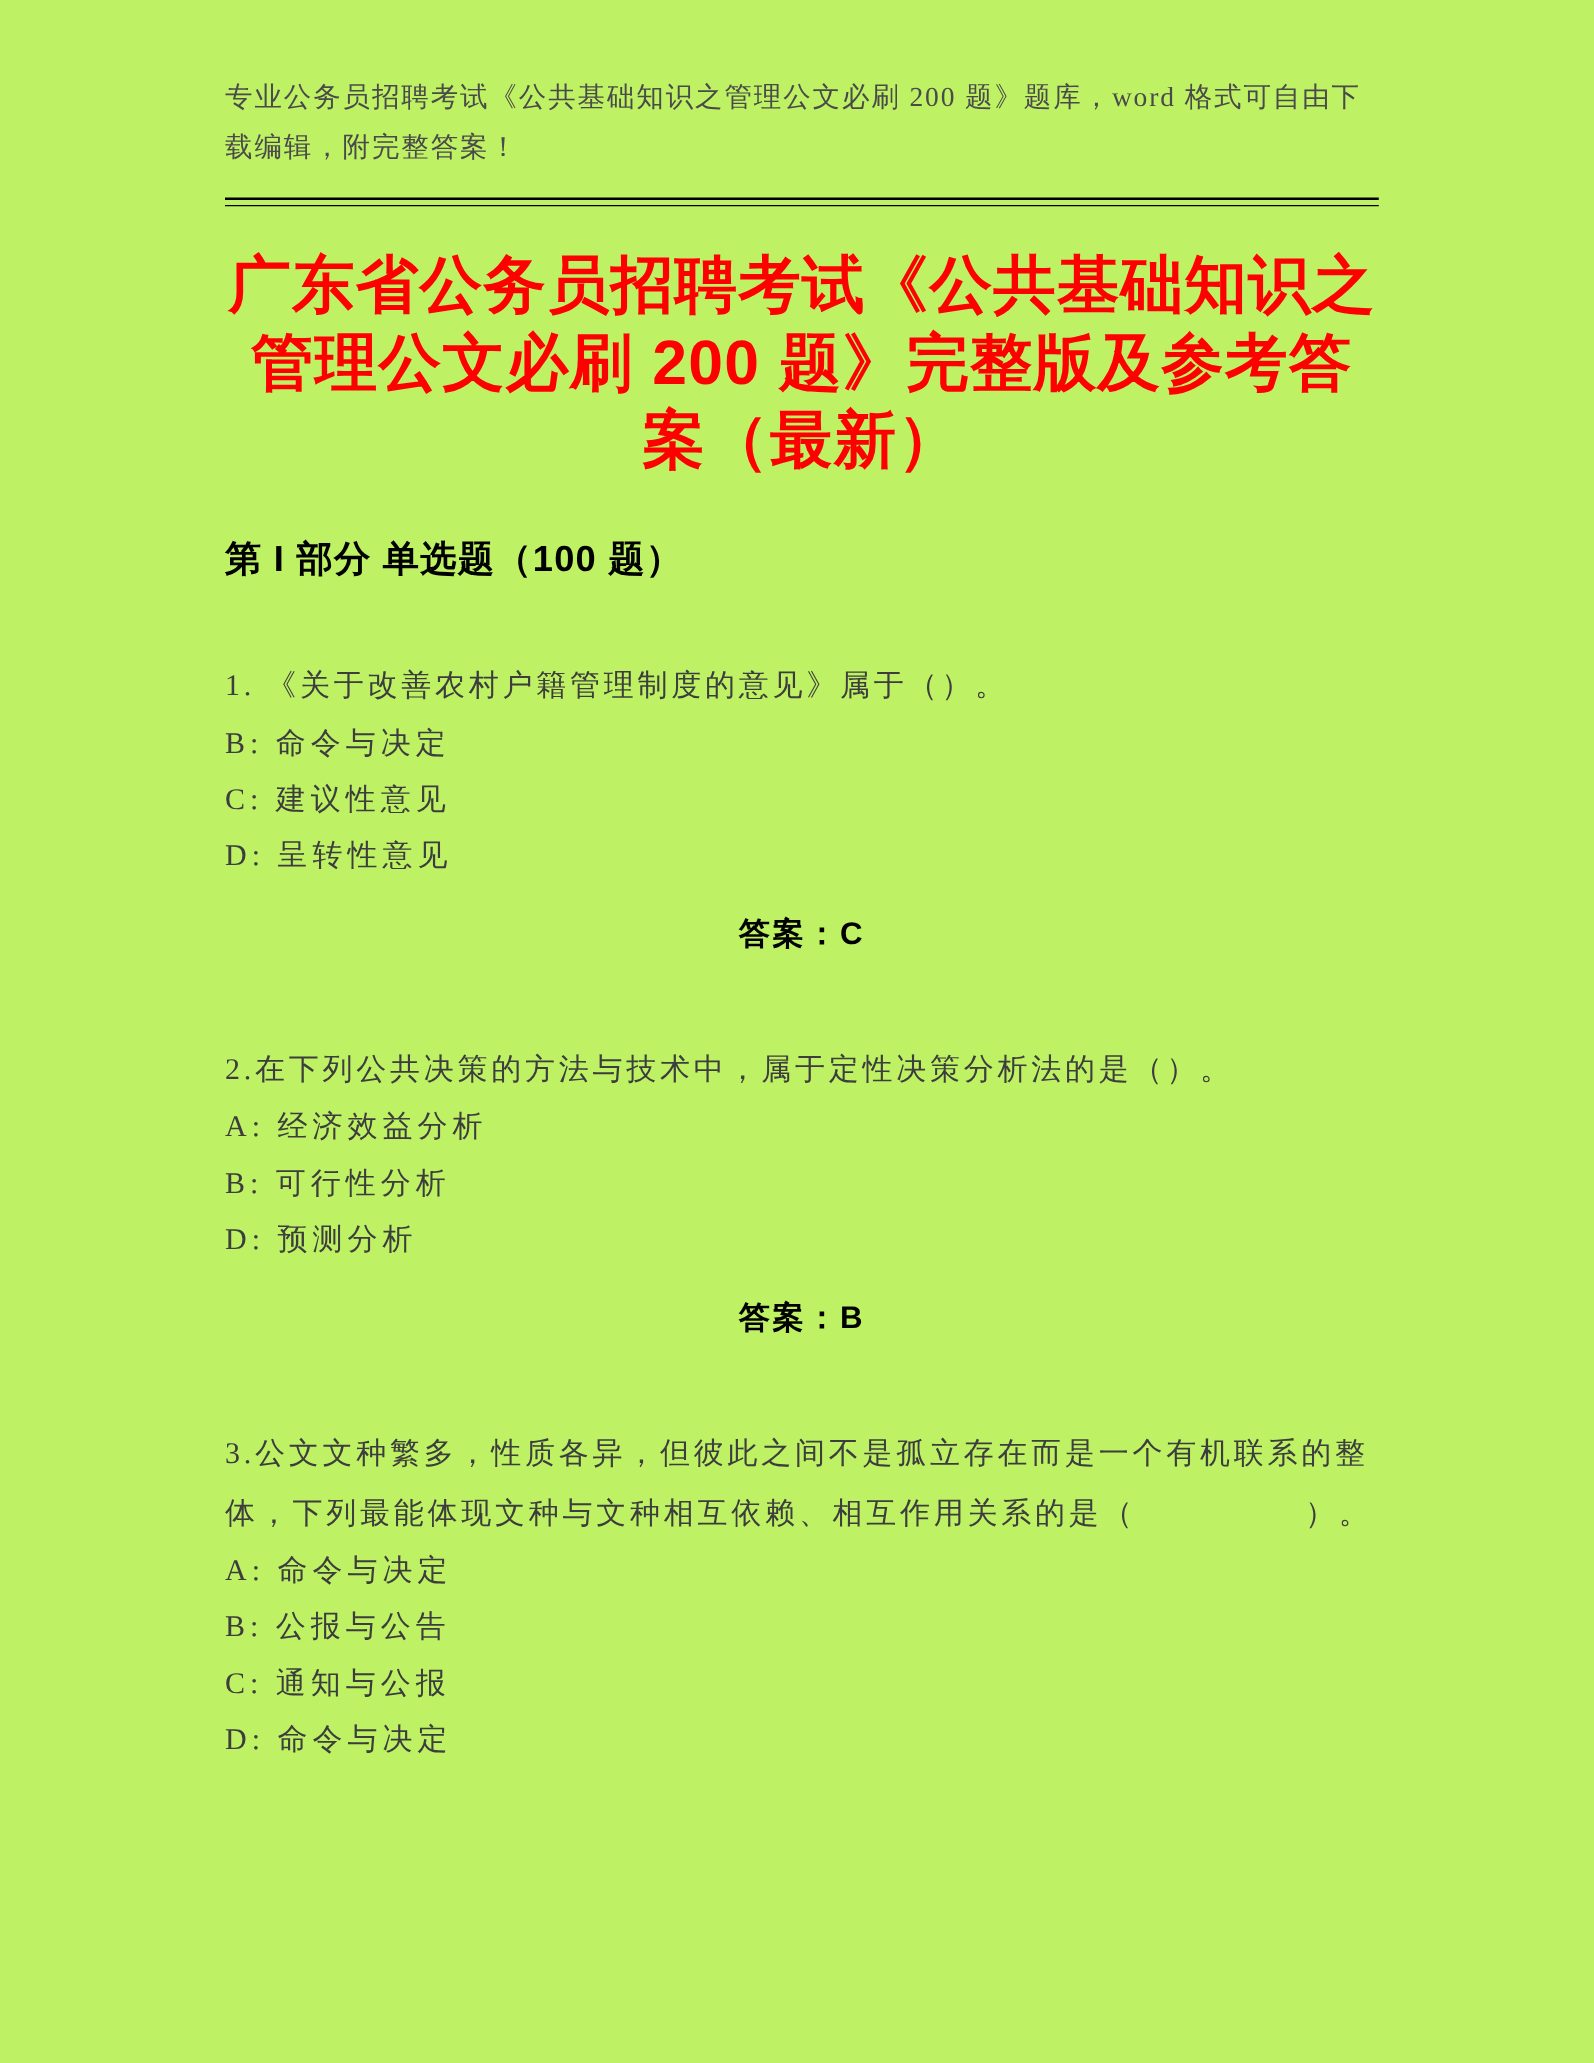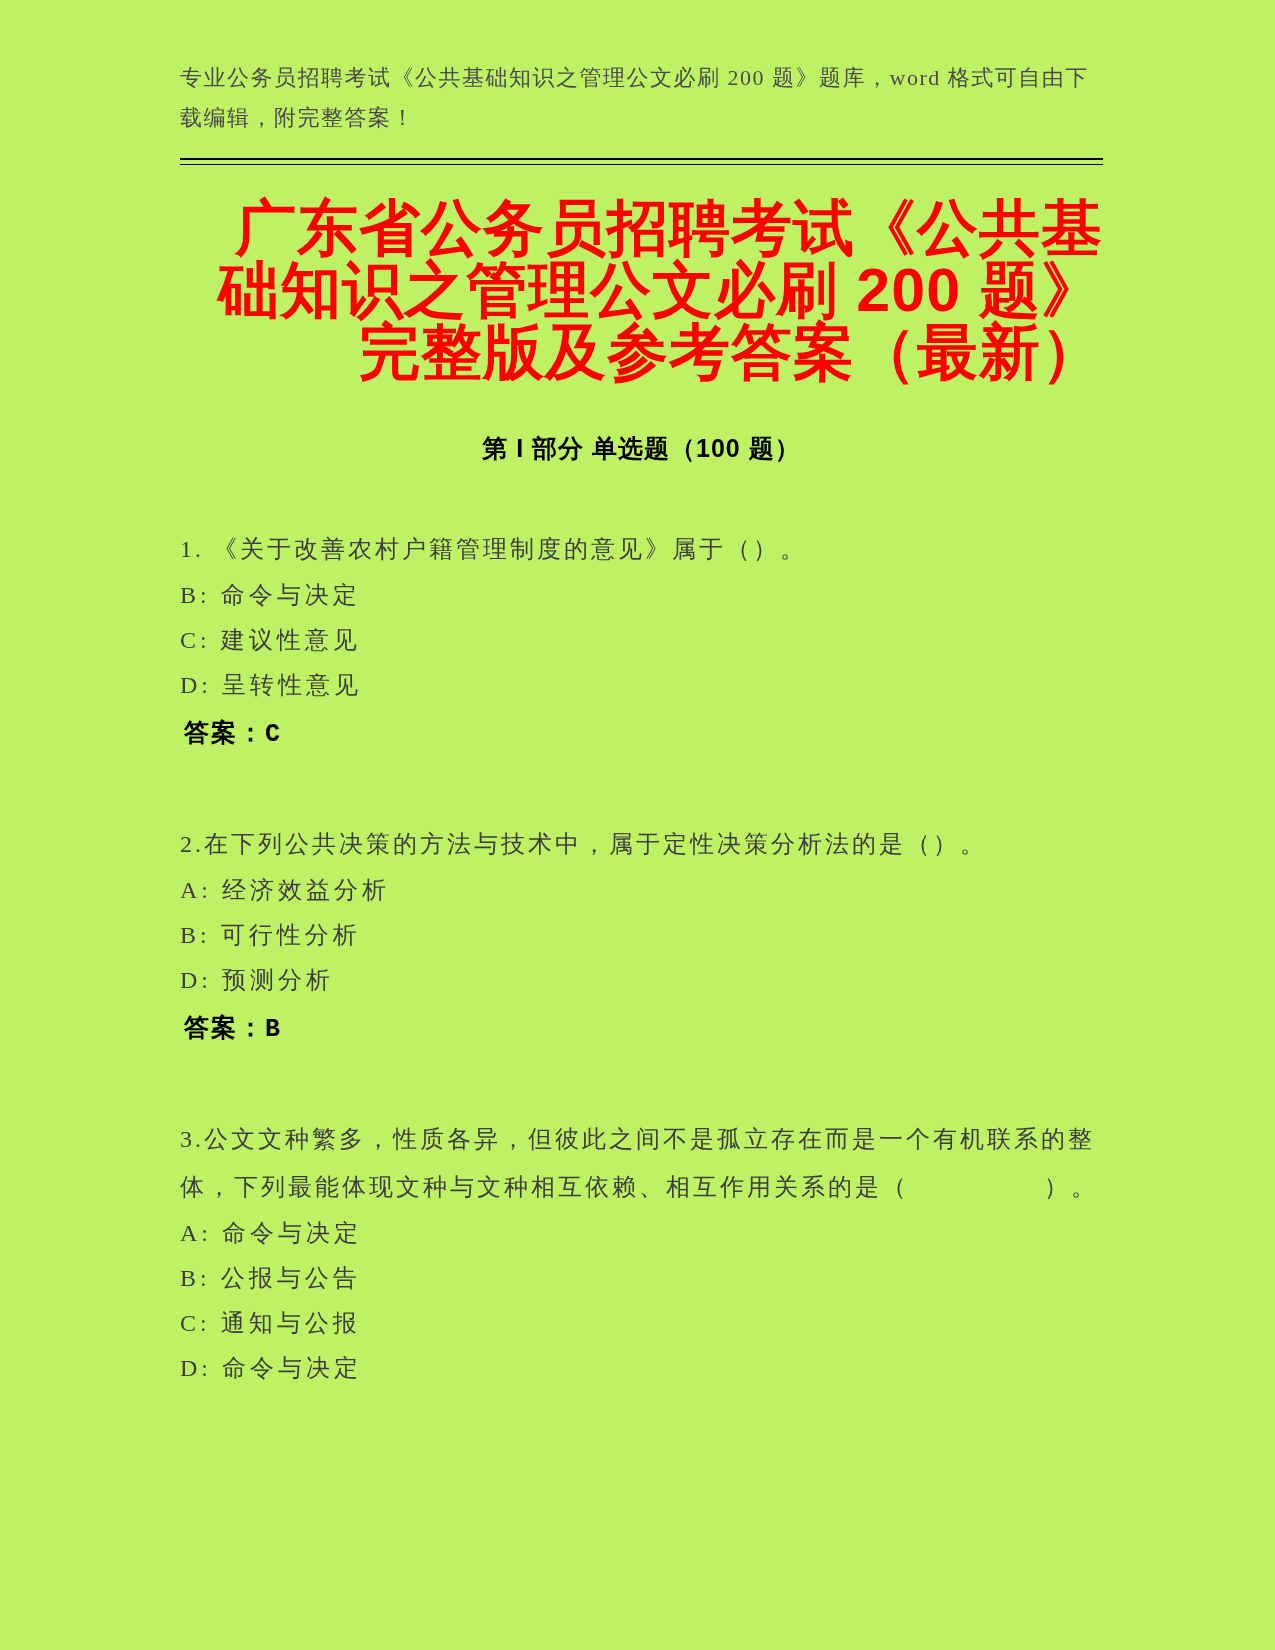--- a/index.html
+++ b/index.html
@@ -29,34 +29,34 @@
   .header-rule {
     margin-top: 20px;
     height: 4px;
     border-top: 2px solid #000000;
     border-bottom: 1px solid #000000;
   }
   
   .doc-title {
     margin: 32px 0 4px 0;
     font-family: "Liberation Sans", sans-serif;
-    font-size: 61px;
+    font-size: 50px;
     line-height: 62px;
     font-weight: bold;
-    text-align: right;
+    text-align: center;
     letter-spacing: 1px;
   }
   
   .section-heading {
     margin: 48px 0 0 0;
     font-family: "Liberation Sans", sans-serif;
-    font-size: 25px;
+    font-size: 29px;
     line-height: 34px;
     font-weight: bold;
-    text-align: center;
+    text-align: left;
     color: #000000;
     letter-spacing: 1px;
   }
   
   .questions {
     margin-top: 60px;
   }
   .question + .question {
     margin-top: 62px;
   }
@@ -68,27 +68,28 @@
     color: #3d3d3d;
   }
   .option {
     margin: 0;
     font-size: 24px;
     line-height: 45px;
     letter-spacing: 4px;
     color: #3d3d3d;
   }
   .answer {
-    margin: 4px;
-    font-family: Liberation Mono, monospace;
+    margin: 16px;
+    font-family: Liberation Sans, sans-serif;
     font-size: 25px;
     line-height: 46px;
     font-weight: bold;
     color: #000000;
     letter-spacing: 2px;
+    text-align: center;
   }
 </style>
 </head>
 <body>
 
 <div class="page">
   <div class="content">
 
     <div class="doc-header">
       <span>专业公务员招聘考试《公共基础知识之管理公文必刷 200 题》题库，word 格式可自由下载编辑，附完整答案！</span>

